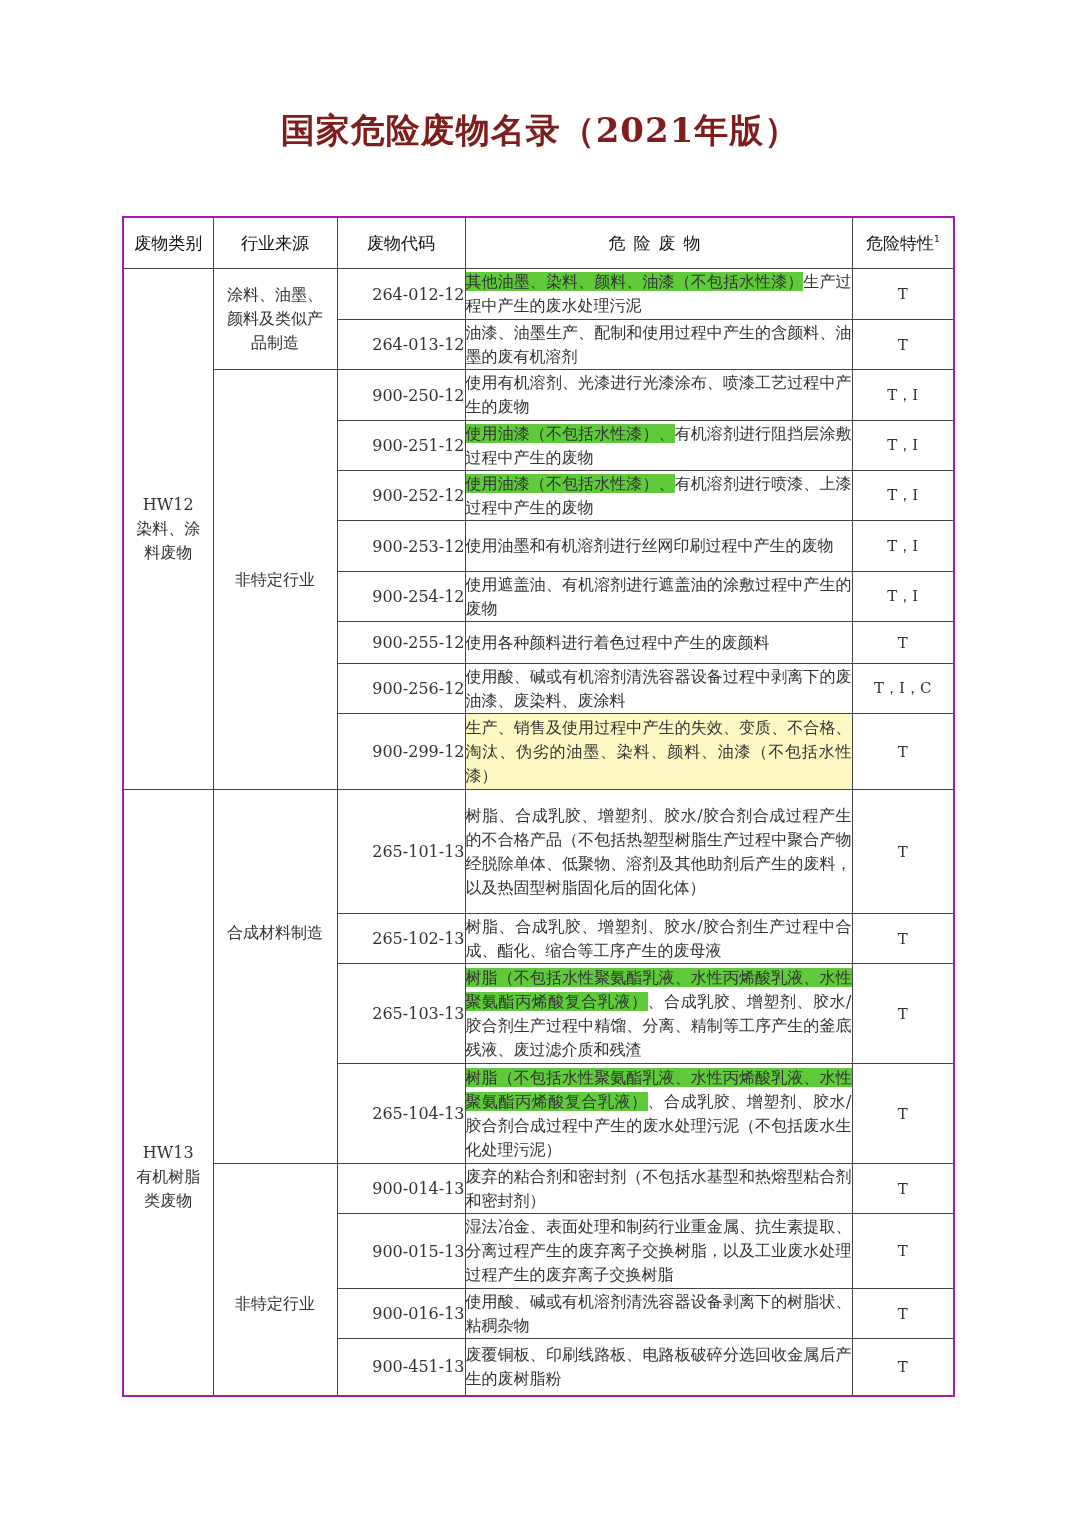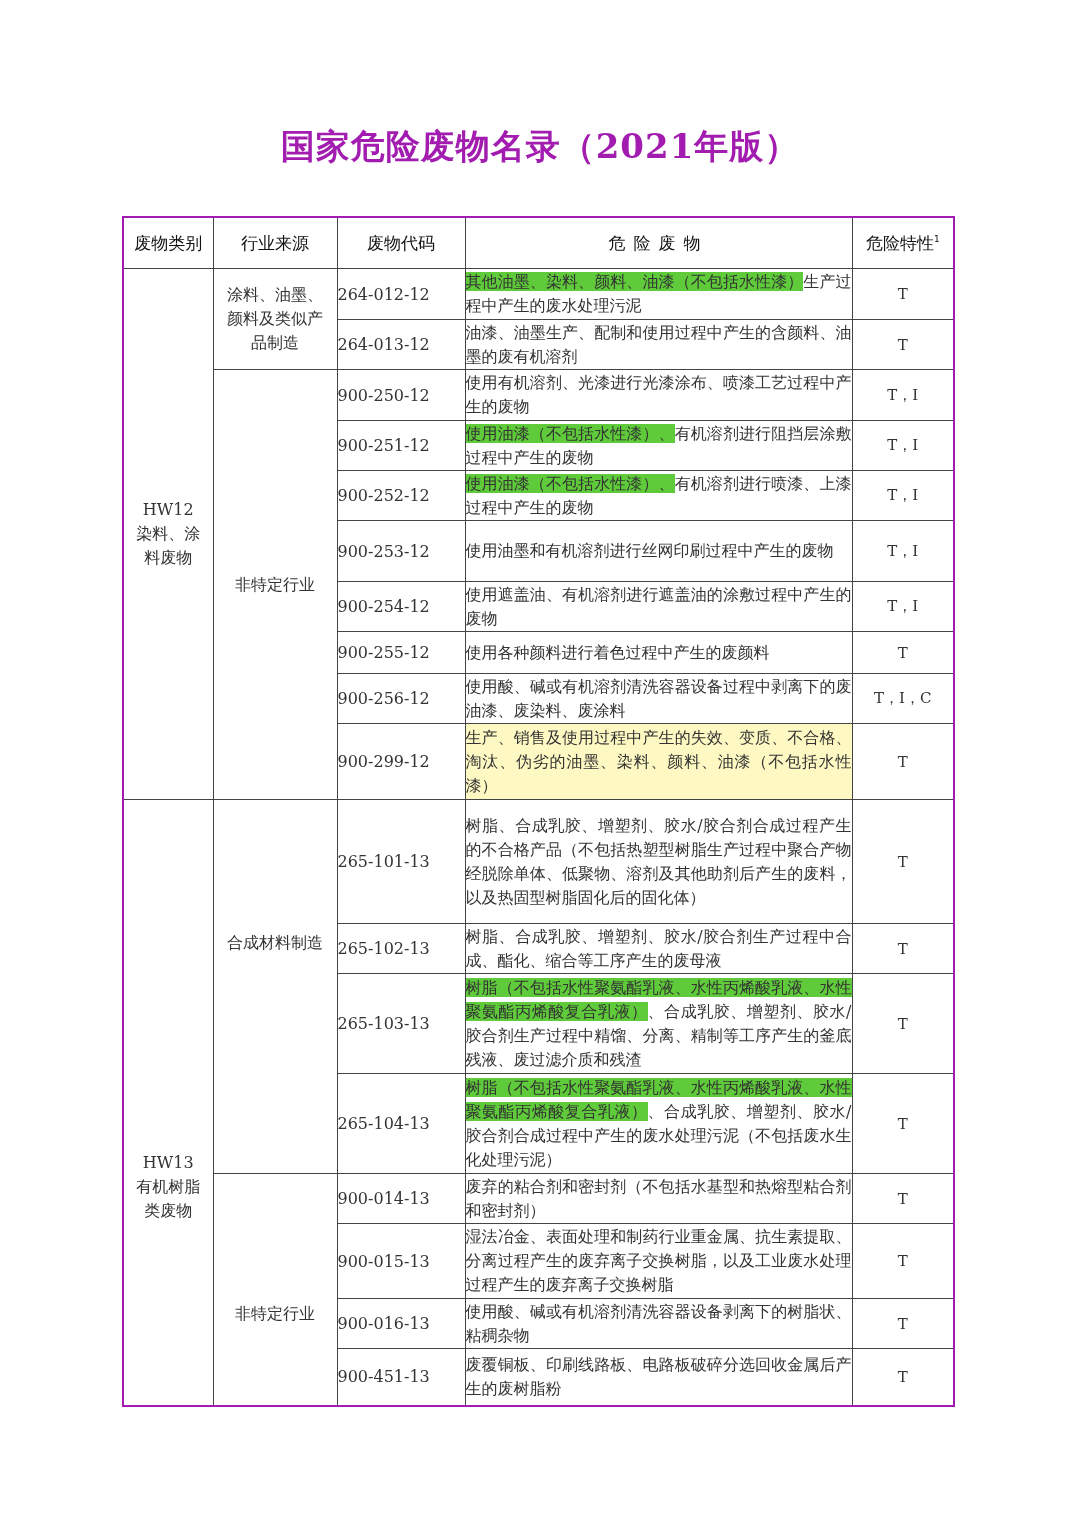--- a/index.html
+++ b/index.html
@@ -1,29 +1,29 @@
 <!DOCTYPE html>
 <html><head>
 <meta charset="utf-8">
 <style>
   html, body { margin: 0; padding: 0; background: #ffffff; }
   body { width: 1080px; height: 1527px; position: relative; overflow: hidden;
          font-family: "DejaVu Serif", "Liberation Serif", serif; color: #222; }
-  .title { position: absolute; left: 0; width: 1080px; top: 124px; text-align: center;
-           font-size: 34px; font-weight: bold; letter-spacing: 1px; color: #a21caf;
+  .title { position: absolute; left: 0; width: 1080px; top: 108px; text-align: center;
+           font-size: 34px; font-weight: bold; letter-spacing: 1px; color: #7f1d1d;
            font-family: "DejaVu Serif", serif; }
   table.catalog { position: absolute; left: 122px; top: 216px; border-collapse: collapse;
                   table-layout: fixed; border: 2px solid #a21caf; }
   table.catalog th, table.catalog td { border: 1px solid #444; padding: 0; vertical-align: middle; }
   table.catalog th { font-family: "DejaVu Sans", sans-serif; font-weight: normal; font-size: 17px;
                      height: 50px; text-align: center; color: #111; }
   th.hazard-h { letter-spacing: 8px; }
   sup.fn { font-size: 9px; vertical-align: super; }
   td.cat, td.src { text-align: center; font-size: 16px; line-height: 24px; color: #333; }
-  td.code { text-align: left; font-size: 16px; color: #333; font-family: "DejaVu Serif", serif; }
+  td.code { text-align: right; font-size: 16px; color: #333; font-family: "DejaVu Serif", serif; }
   td.desc { font-size: 16px; line-height: 24px; padding: 1px 2px 1px 3px; color: #333; text-align: justify; }
   td.prop { text-align: center; font-size: 15px; color: #333; }
   .hl { background: #5fcb3a; }
   .hlblock { background: #fef9c3; }
 </style>
 </head>
 <body>
 
 <div class="title">国家危险废物名录（2021年版）</div>
 
@@ -80,21 +80,21 @@
       <td class="desc"><span class="hl">使用油漆（不包括水性漆）、</span><span>有机溶剂进行阻挡层涂敷过程中产生的废物</span></td>
       <td class="prop">T，I</td>
     </tr>
 
     <tr style="height:50px">
       <td class="code">900-252-12</td>
       <td class="desc"><span class="hl">使用油漆（不包括水性漆）、</span><span>有机溶剂进行喷漆、上漆过程中产生的废物</span></td>
       <td class="prop">T，I</td>
     </tr>
 
-    <tr style="height:61px">
+    <tr style="height:51px">
       <td class="code">900-253-12</td>
       <td class="desc"><span>使用油墨和有机溶剂进行丝网印刷过程中产生的废物</span></td>
       <td class="prop">T，I</td>
     </tr>
 
     <tr style="height:50px">
       <td class="code">900-254-12</td>
       <td class="desc"><span>使用遮盖油、有机溶剂进行遮盖油的涂敷过程中产生的废物</span></td>
       <td class="prop">T，I</td>
     </tr>

